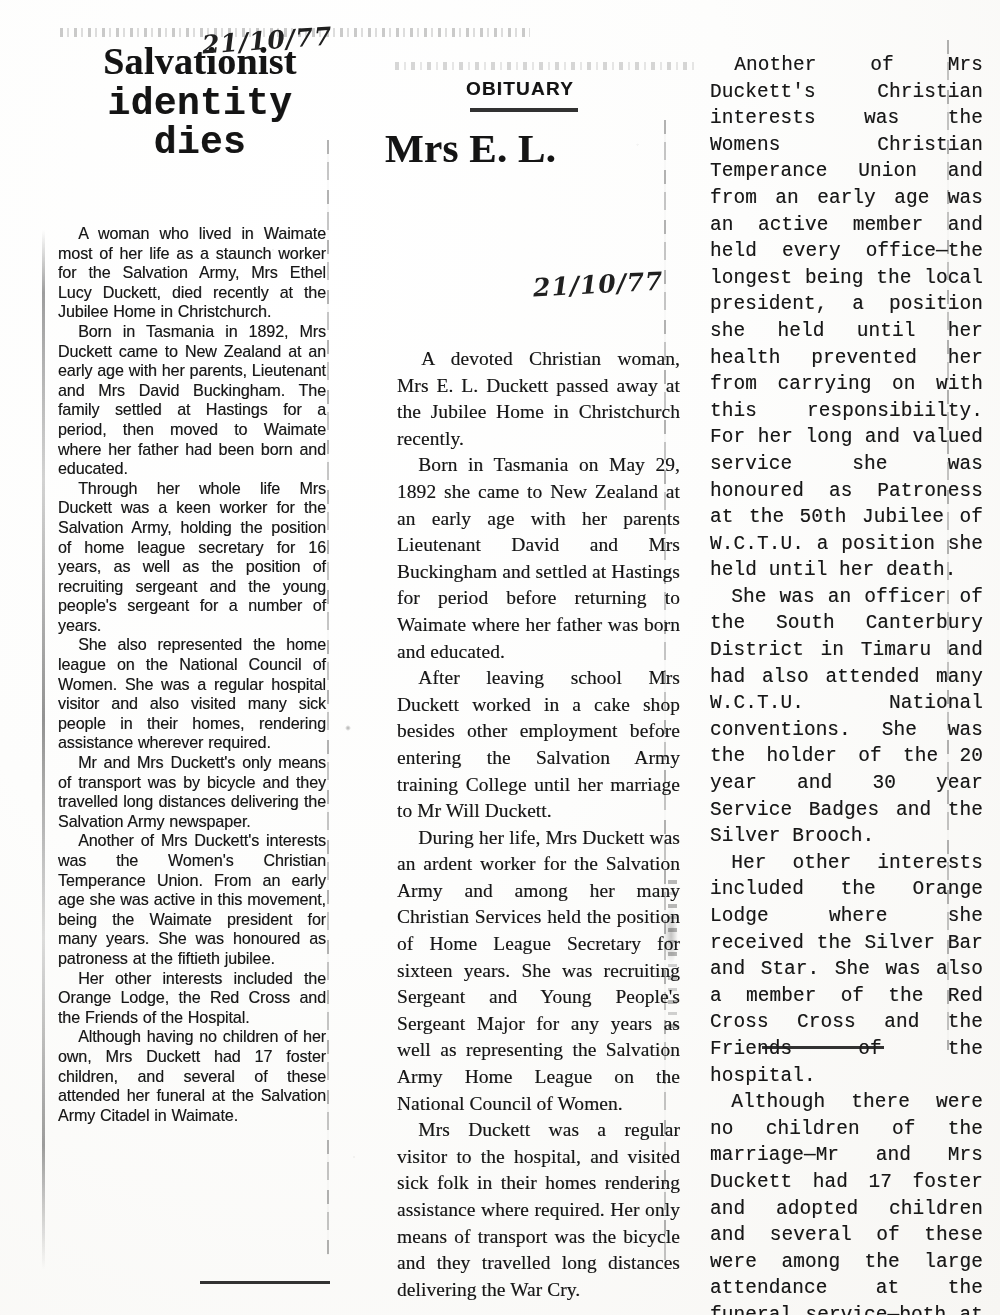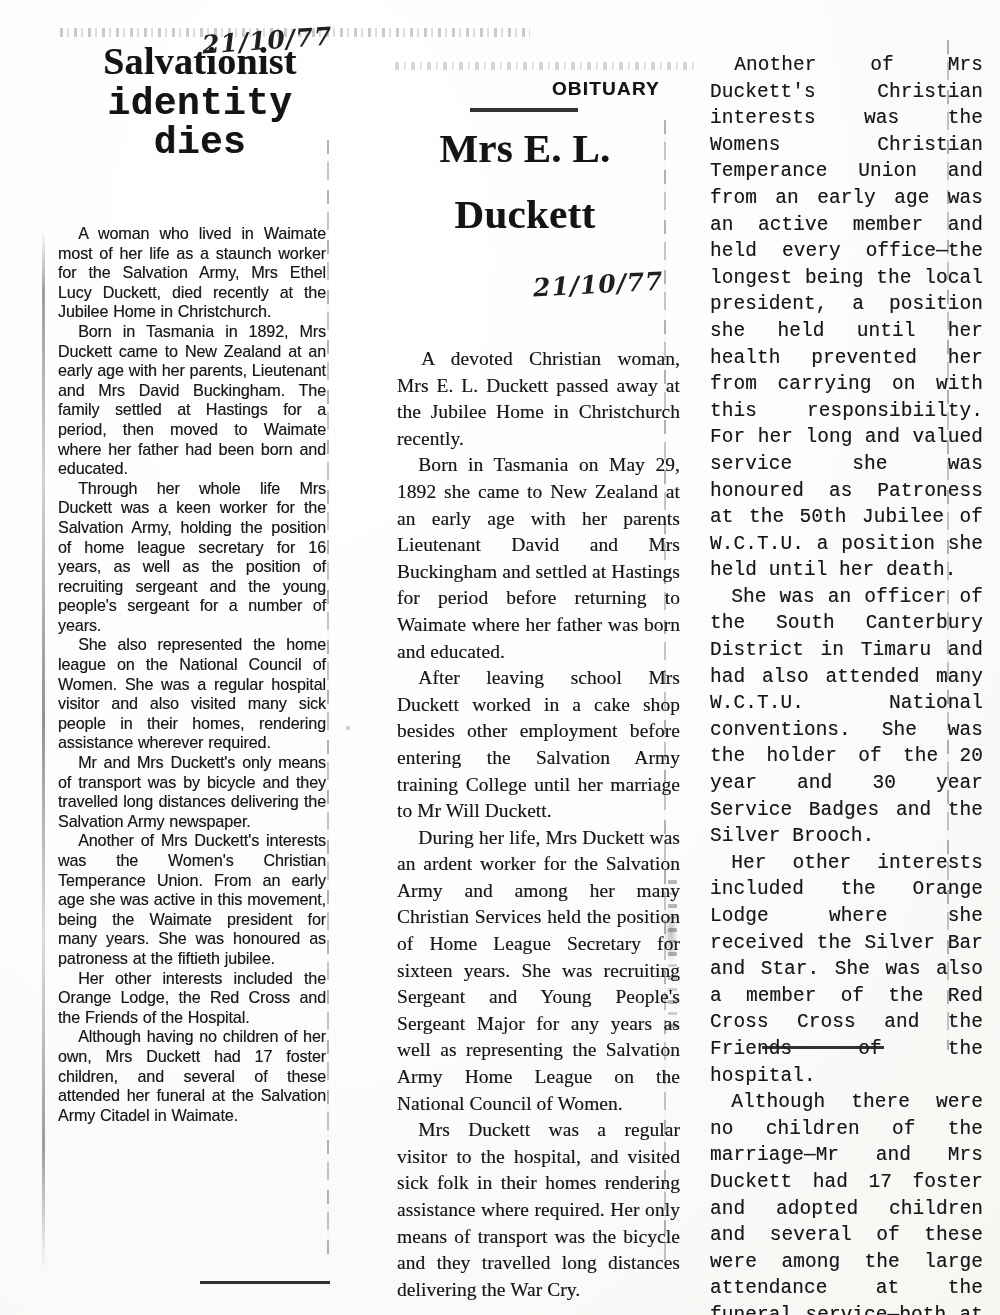--- a/index.html
+++ b/index.html
@@ -130,33 +130,33 @@
     width: 260px;
     font-size: 38px;
     text-align: center;
   }
   .headline-1 .l2 { display: block; margin-top: 4px; font-family: Liberation Mono, monospace; }
 
   .kicker {
     position: absolute;
     left: 380px; top: 78px;
     width: 280px;
-    text-align: right;
+    text-align: center;
     font-family: "Liberation Sans", "DejaVu Sans", sans-serif;
     font-weight: 700;
     font-size: 19px;
     letter-spacing: 1.2px;
     color: #141414;
   }
   .headline-2 {
     position: absolute;
     left: 385px; top: 128px;
     width: 280px;
     font-size: 41px;
-    text-align: center;
+    text-align: left;
   }
   .headline-2 .l2 {
     display: block;
     margin-top: 24px;
   }
 
   
   .hand {
     position: absolute;
     font-family: "DejaVu Serif", serif;
@@ -288,21 +288,20 @@
     <p>Although having no children of her own, Mrs Duckett had 17 foster children, and several of these attended her funeral at the Salvation Army Citadel in Waimate.</p>
   </div>
 
   <div class="rule-h c1"></div>
 
   <div class="kicker">OBITUARY</div>
   <div class="rule-h ob"></div>
 
   <div class="headline headline-2">
     <span>Mrs E. L.</span>
-    <span class="l2">Duckett</span>
   </div>
 
   <div class="hand hand-2">21/10/77</div>
 
   <div class="body body2">
     <p>A devoted Christian woman, Mrs E. L. Duckett passed away at the Jubilee Home in Christchurch recently.</p>
     <p>Born in Tasmania on May 29, 1892 she came to New Zealand at an early age with her parents Lieutenant David and Mrs Buckingham and settled at Hastings for period before returning to Waimate where her father was born and educated.</p>
     <p>After leaving school Mrs Duckett worked in a cake shop besides other employment before entering the Salvation Army training College until her marriage to Mr Will Duckett.</p>
     <p>During her life, Mrs Duckett was an ardent worker for the Salvation Army and among her many Christian Services held the position of Home League Secretary for sixteen years. She was recruiting Sergeant and Young People's Sergeant Major for any years as well as representing the Salvation Army Home League on the National Council of Women.</p>
     <p>Mrs Duckett was a regular visitor to the hospital, and visited sick folk in their homes rendering assistance where required. Her only means of transport was the bicycle and they travelled long distances delivering the War Cry.</p>

